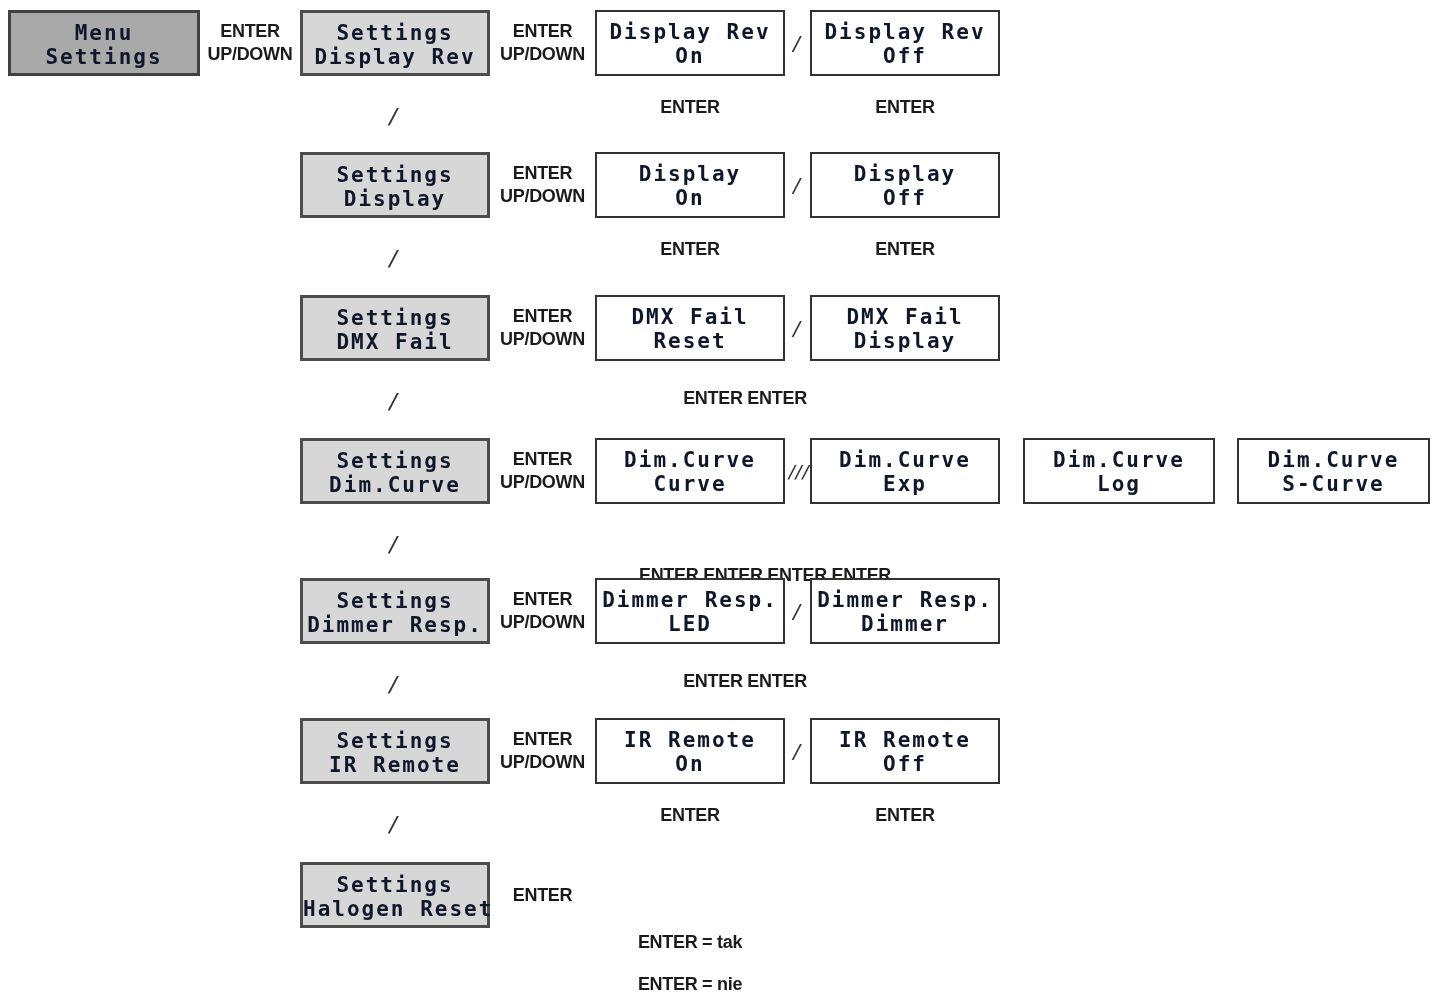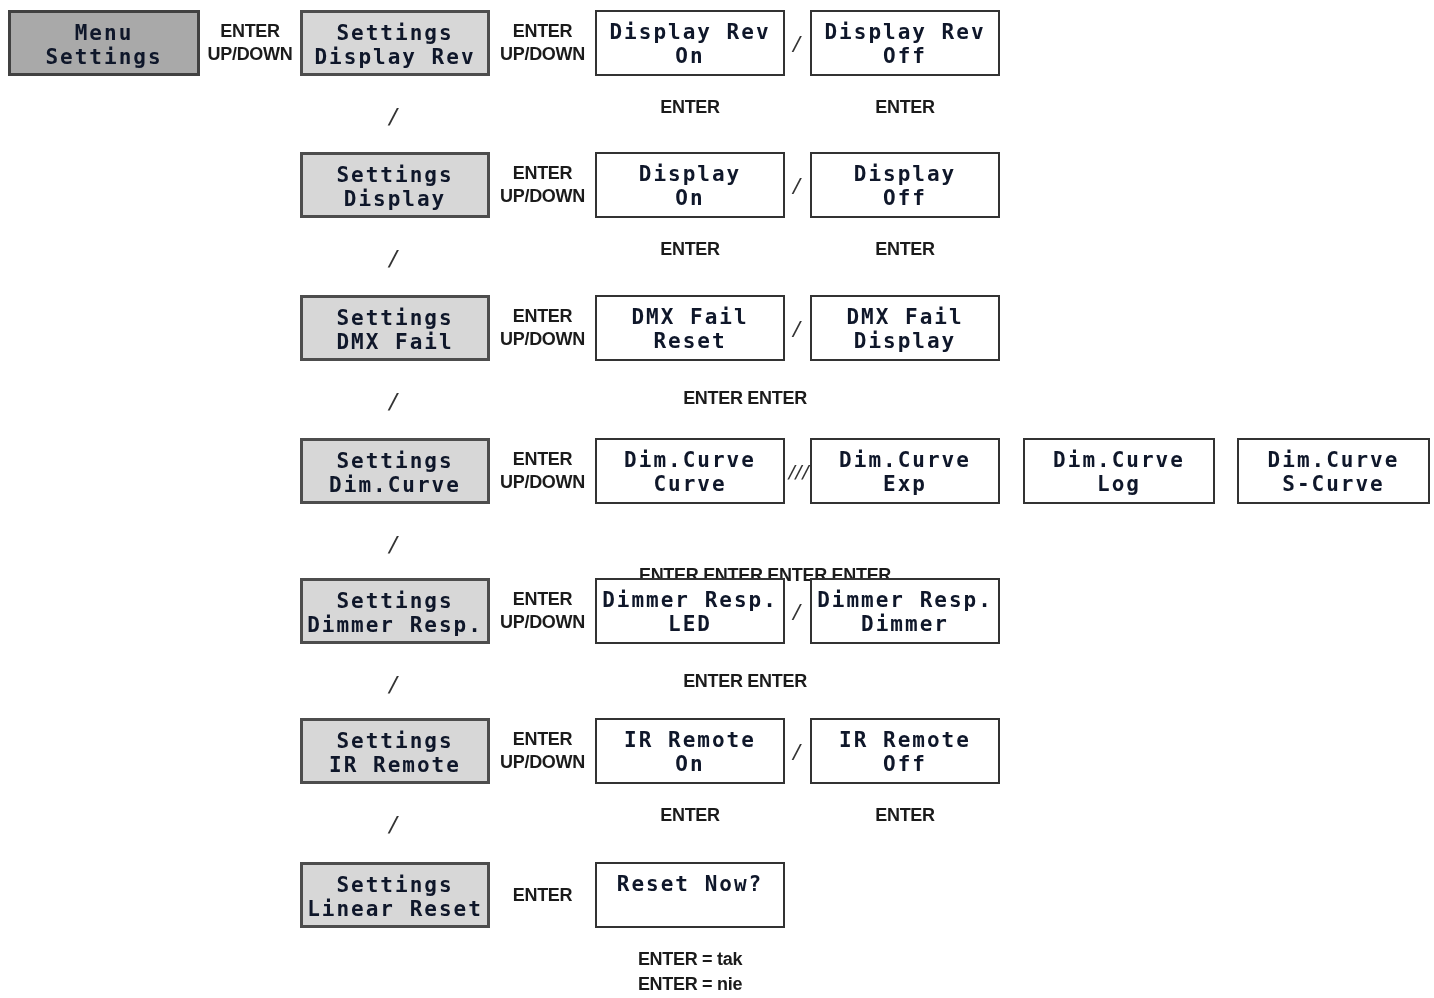--- a/index.html
+++ b/index.html
@@ -193,25 +193,22 @@
       <div class="lcd">Off</div>
     </div>
     <div class="below u1">ENTER</div>
     <div class="below u2">ENTER</div>
     <div class="branch">/</div>
   </div>
 
   <div class="row" style="top:862px">
     <div class="box menu-box">
       <div class="lcd l1">Settings</div>
-      <div class="lcd">Linear Reset</div>
+      <div class="lcd">Halogen Reset</div>
     </div>
     <div class="trans trans-b trans-single">
       <div>ENTER</div>
     </div>
-    <div class="box opt1">
-      <div class="lcd l1">Reset Now?</div>
-    </div>
-    <div class="below u1" style="top:84px">ENTER = tak</div>
+    <div class="below u1" style="top:67px">ENTER = tak</div>
     <div class="below u1" style="top:109px">ENTER = nie</div>
   </div>
 
 </div>
 
 </body></html>

